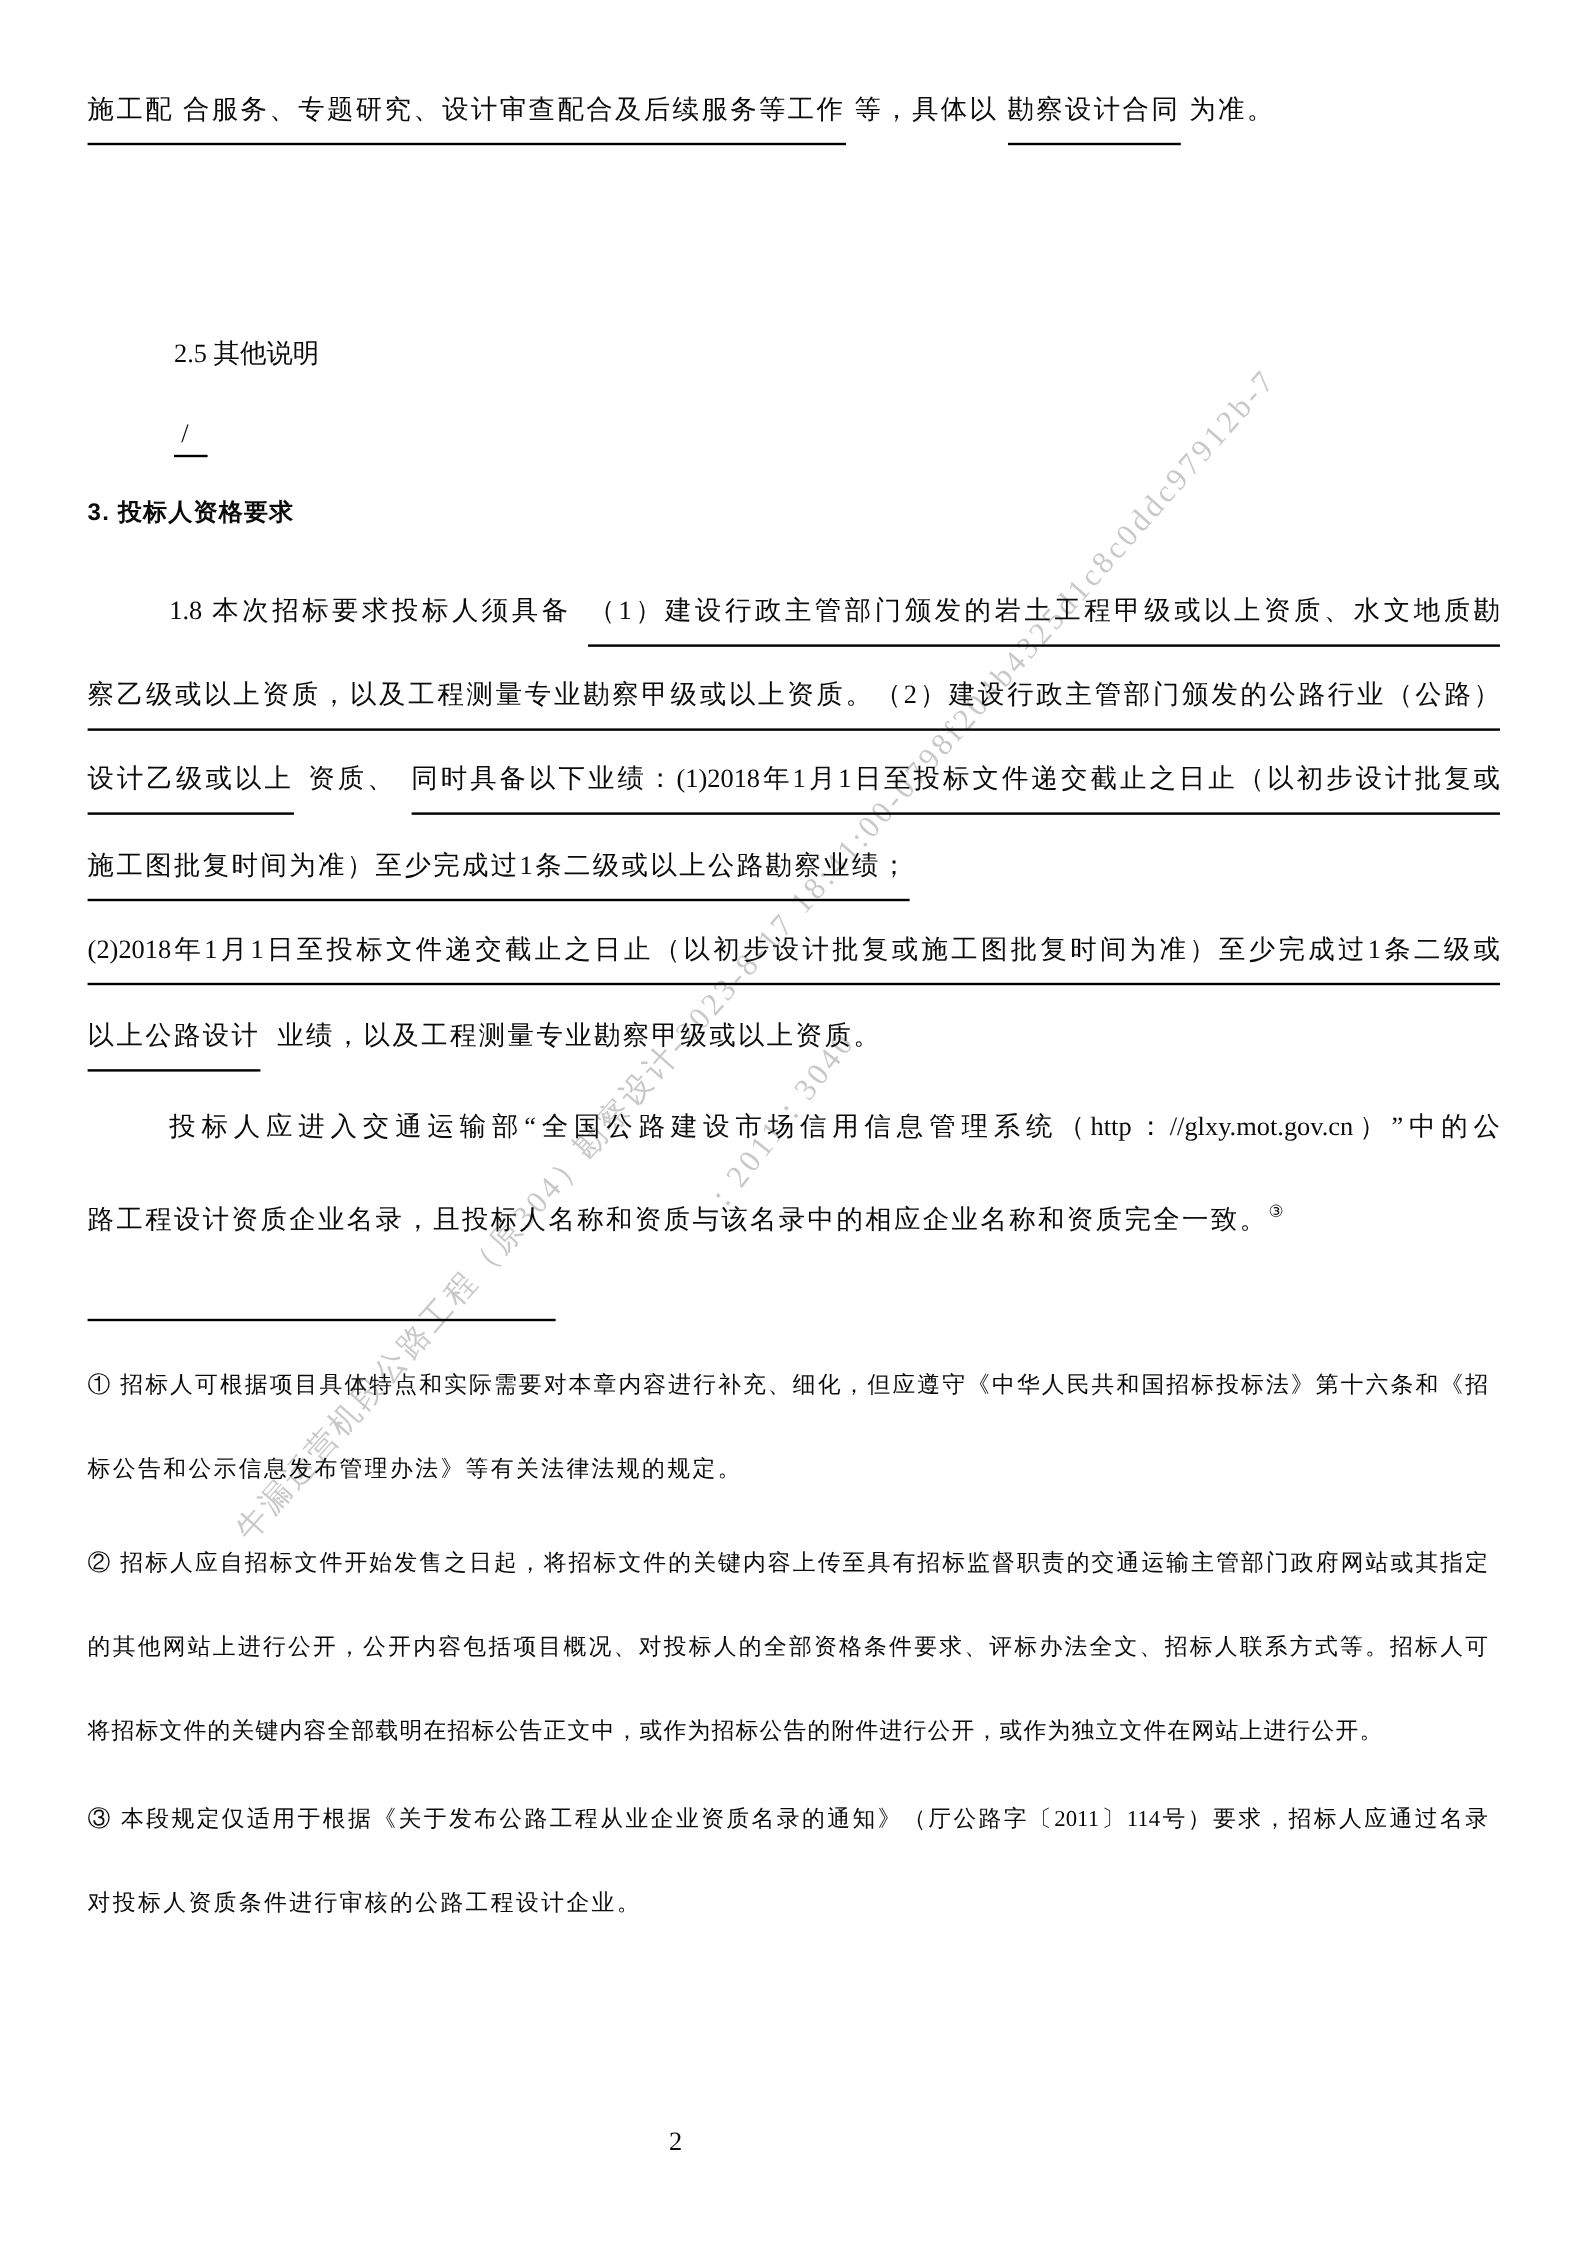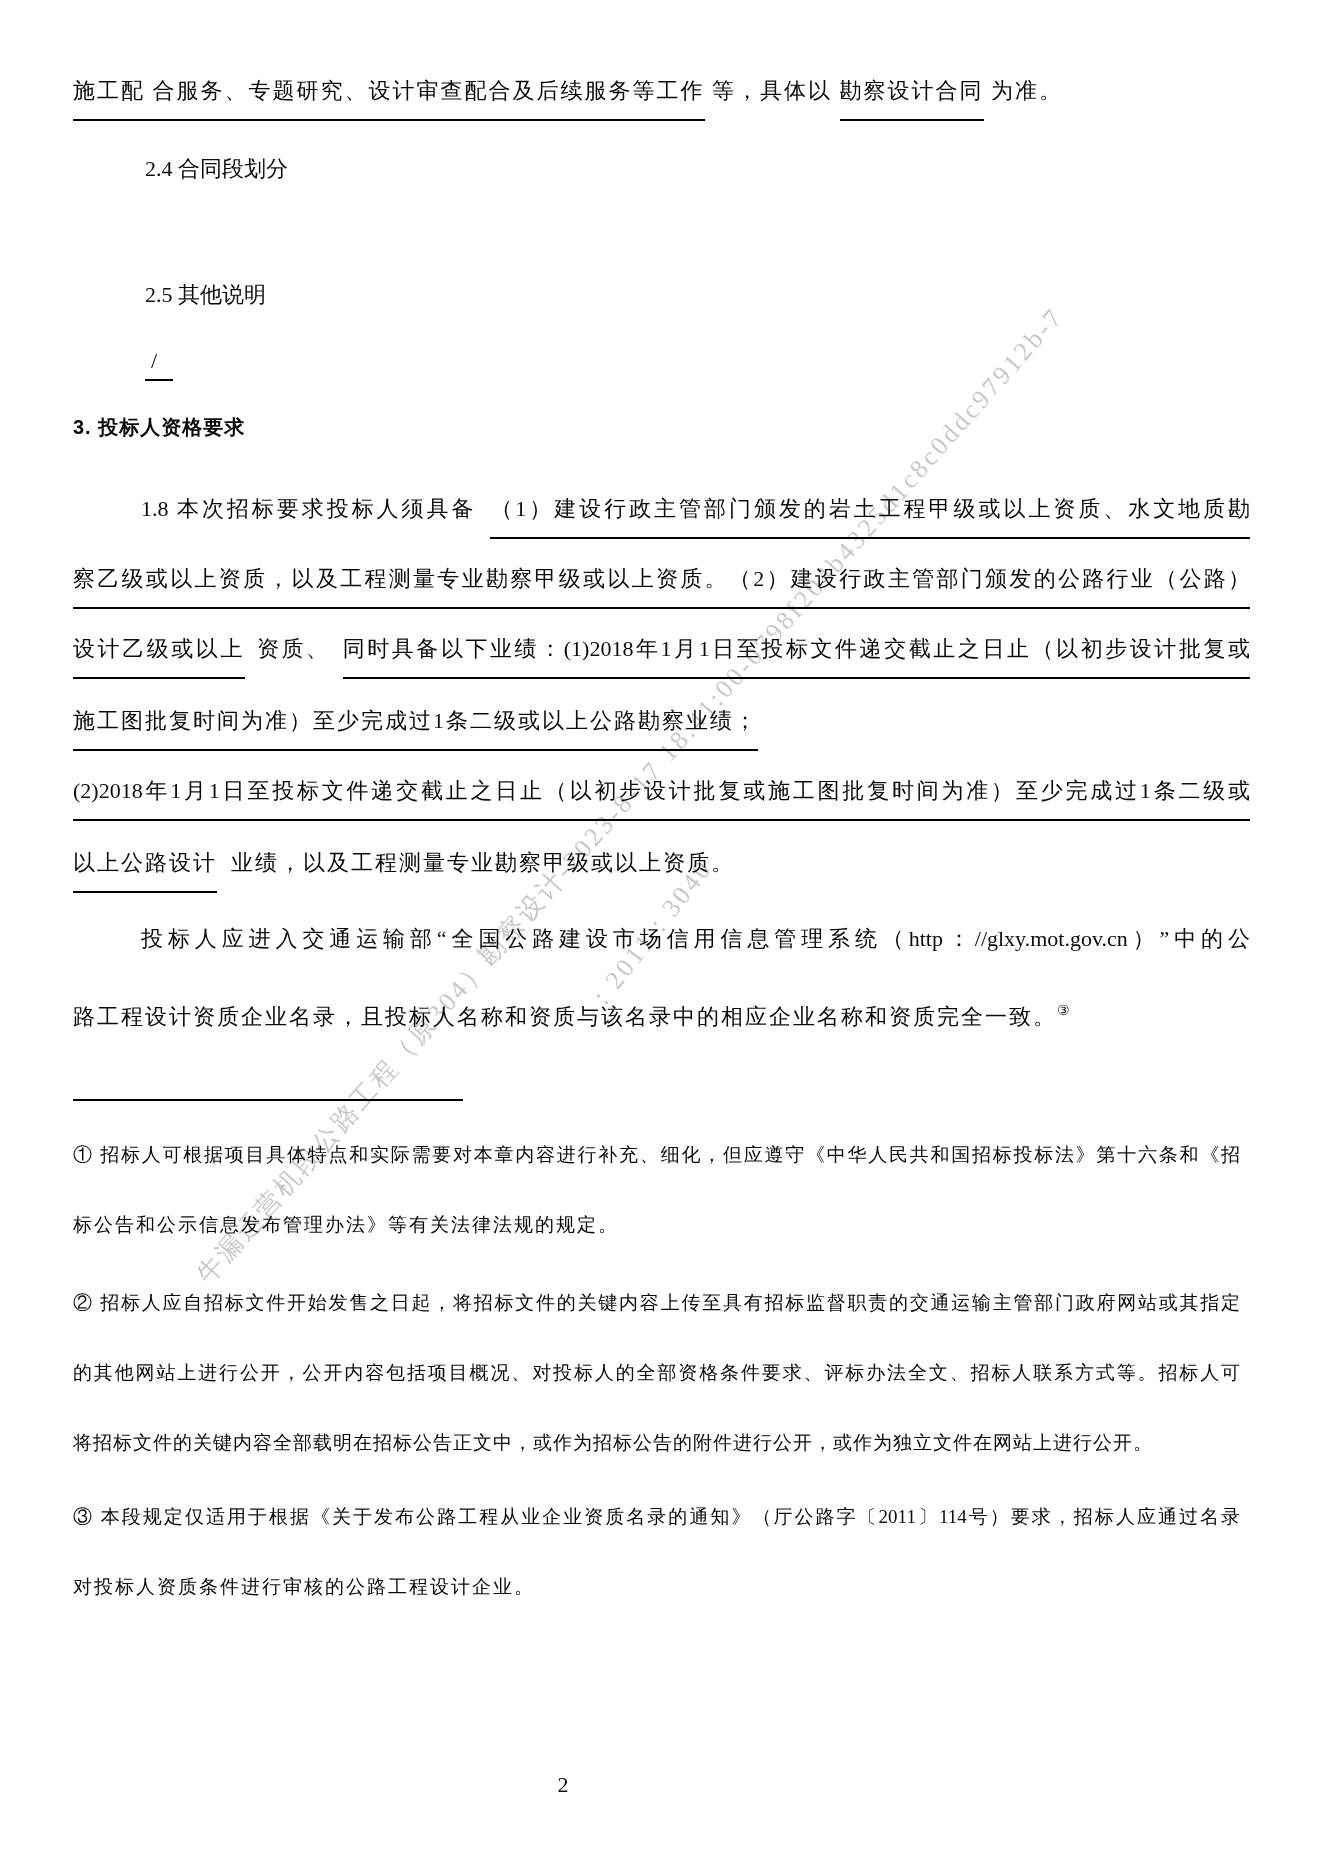--- a/index.html
+++ b/index.html
@@ -37,21 +37,20 @@
 </head>
 <body>
 
 <div class="page">
 
   <div class="wm wm-main">牛漏运营机段公路工程（原304）勘察设计-2023-8-17 18:41:00-0798f204b4325d1c8c0ddc97912b-7</div>
   <div class="wm wm-sec">：2011：3040</div>
 
   <div class="bl ls2" style="top:74px"><span class="u">施工配 合服务、专题研究、设计审查配合及后续服务等工作</span><span> 等，具体以 </span><span class="u">勘察设计合同</span><span> 为准。</span></div>
 
-  <div class="bl ind2" style="top:152px"><span>2.4 合同段划分</span></div>
 
 
   <div class="bl ind2" style="top:278px"><span>2.5 其他说明</span></div>
 
   <div class="bl ind2" style="top:344px"><span class="u u-slash">/</span></div>
 
   <div class="bl h3" style="top:410px"><span>3. 投标人资格要求</span></div>
 
   <div class="bl just ind" style="top:492px"><span>1.8 本次招标要求投标人须具备</span><span class="u ml">（1）建设行政主管部门颁发的岩土工程甲级或以上资质、水文地质勘</span></div>
 

